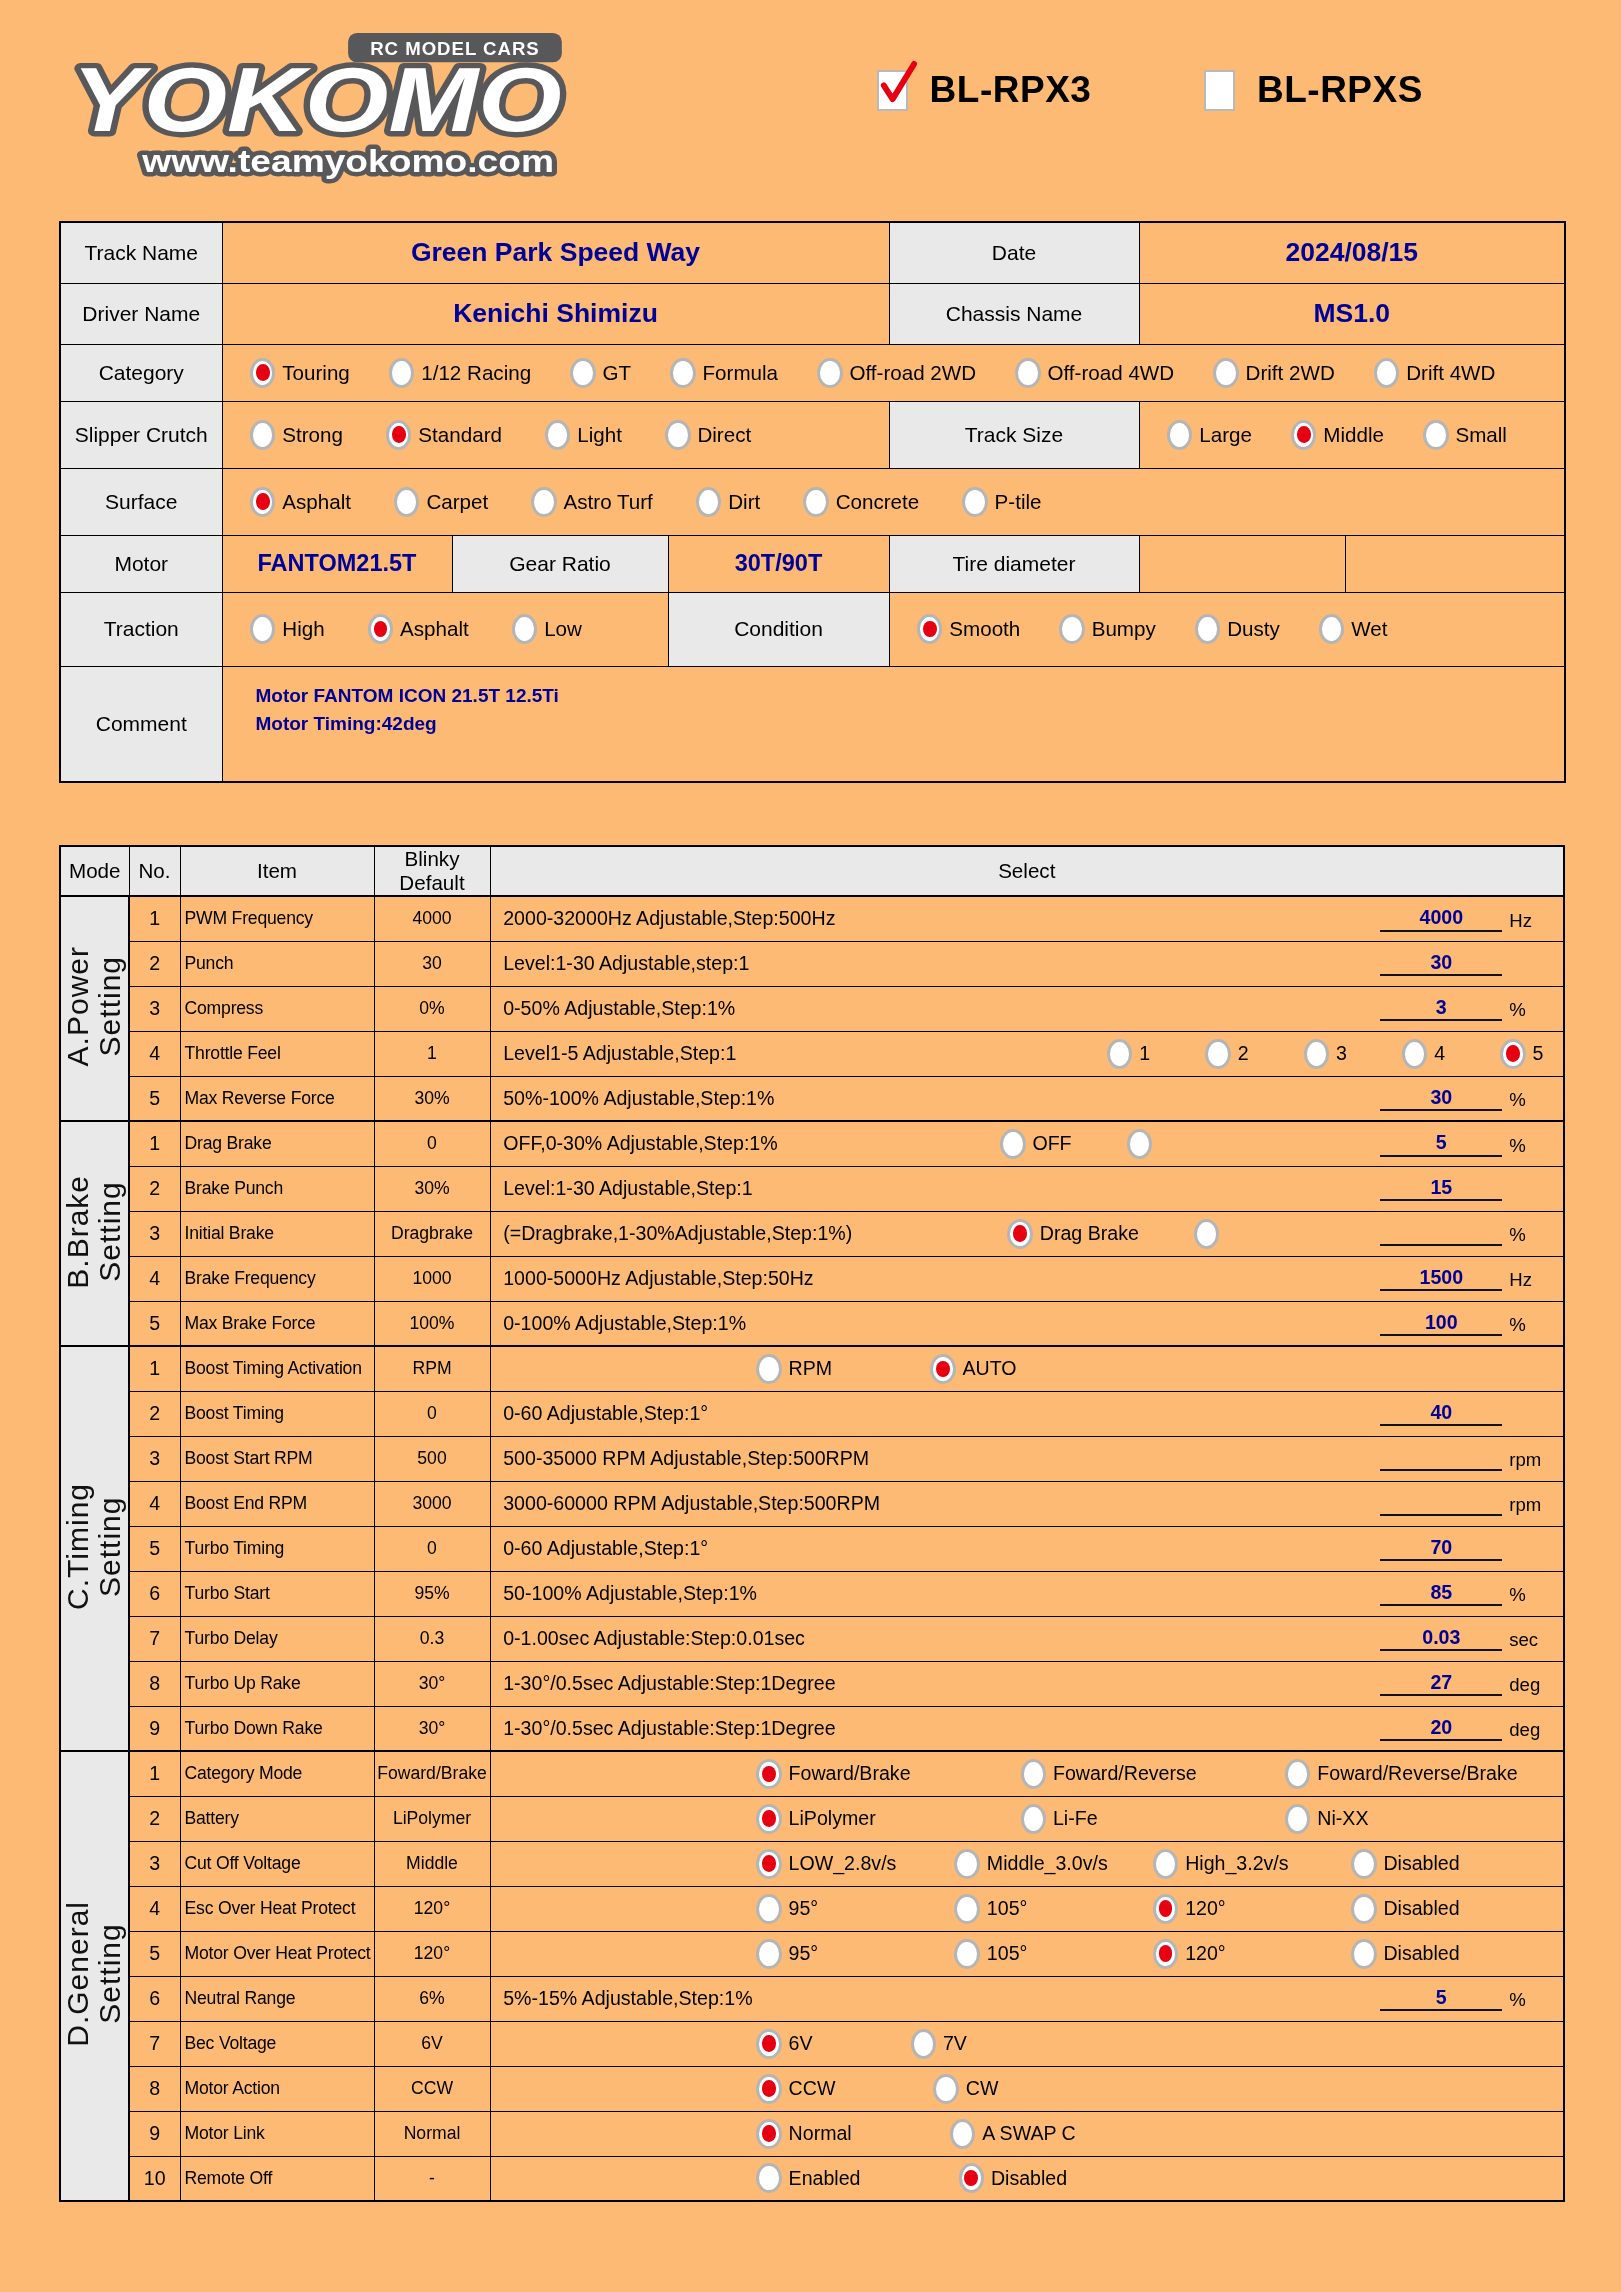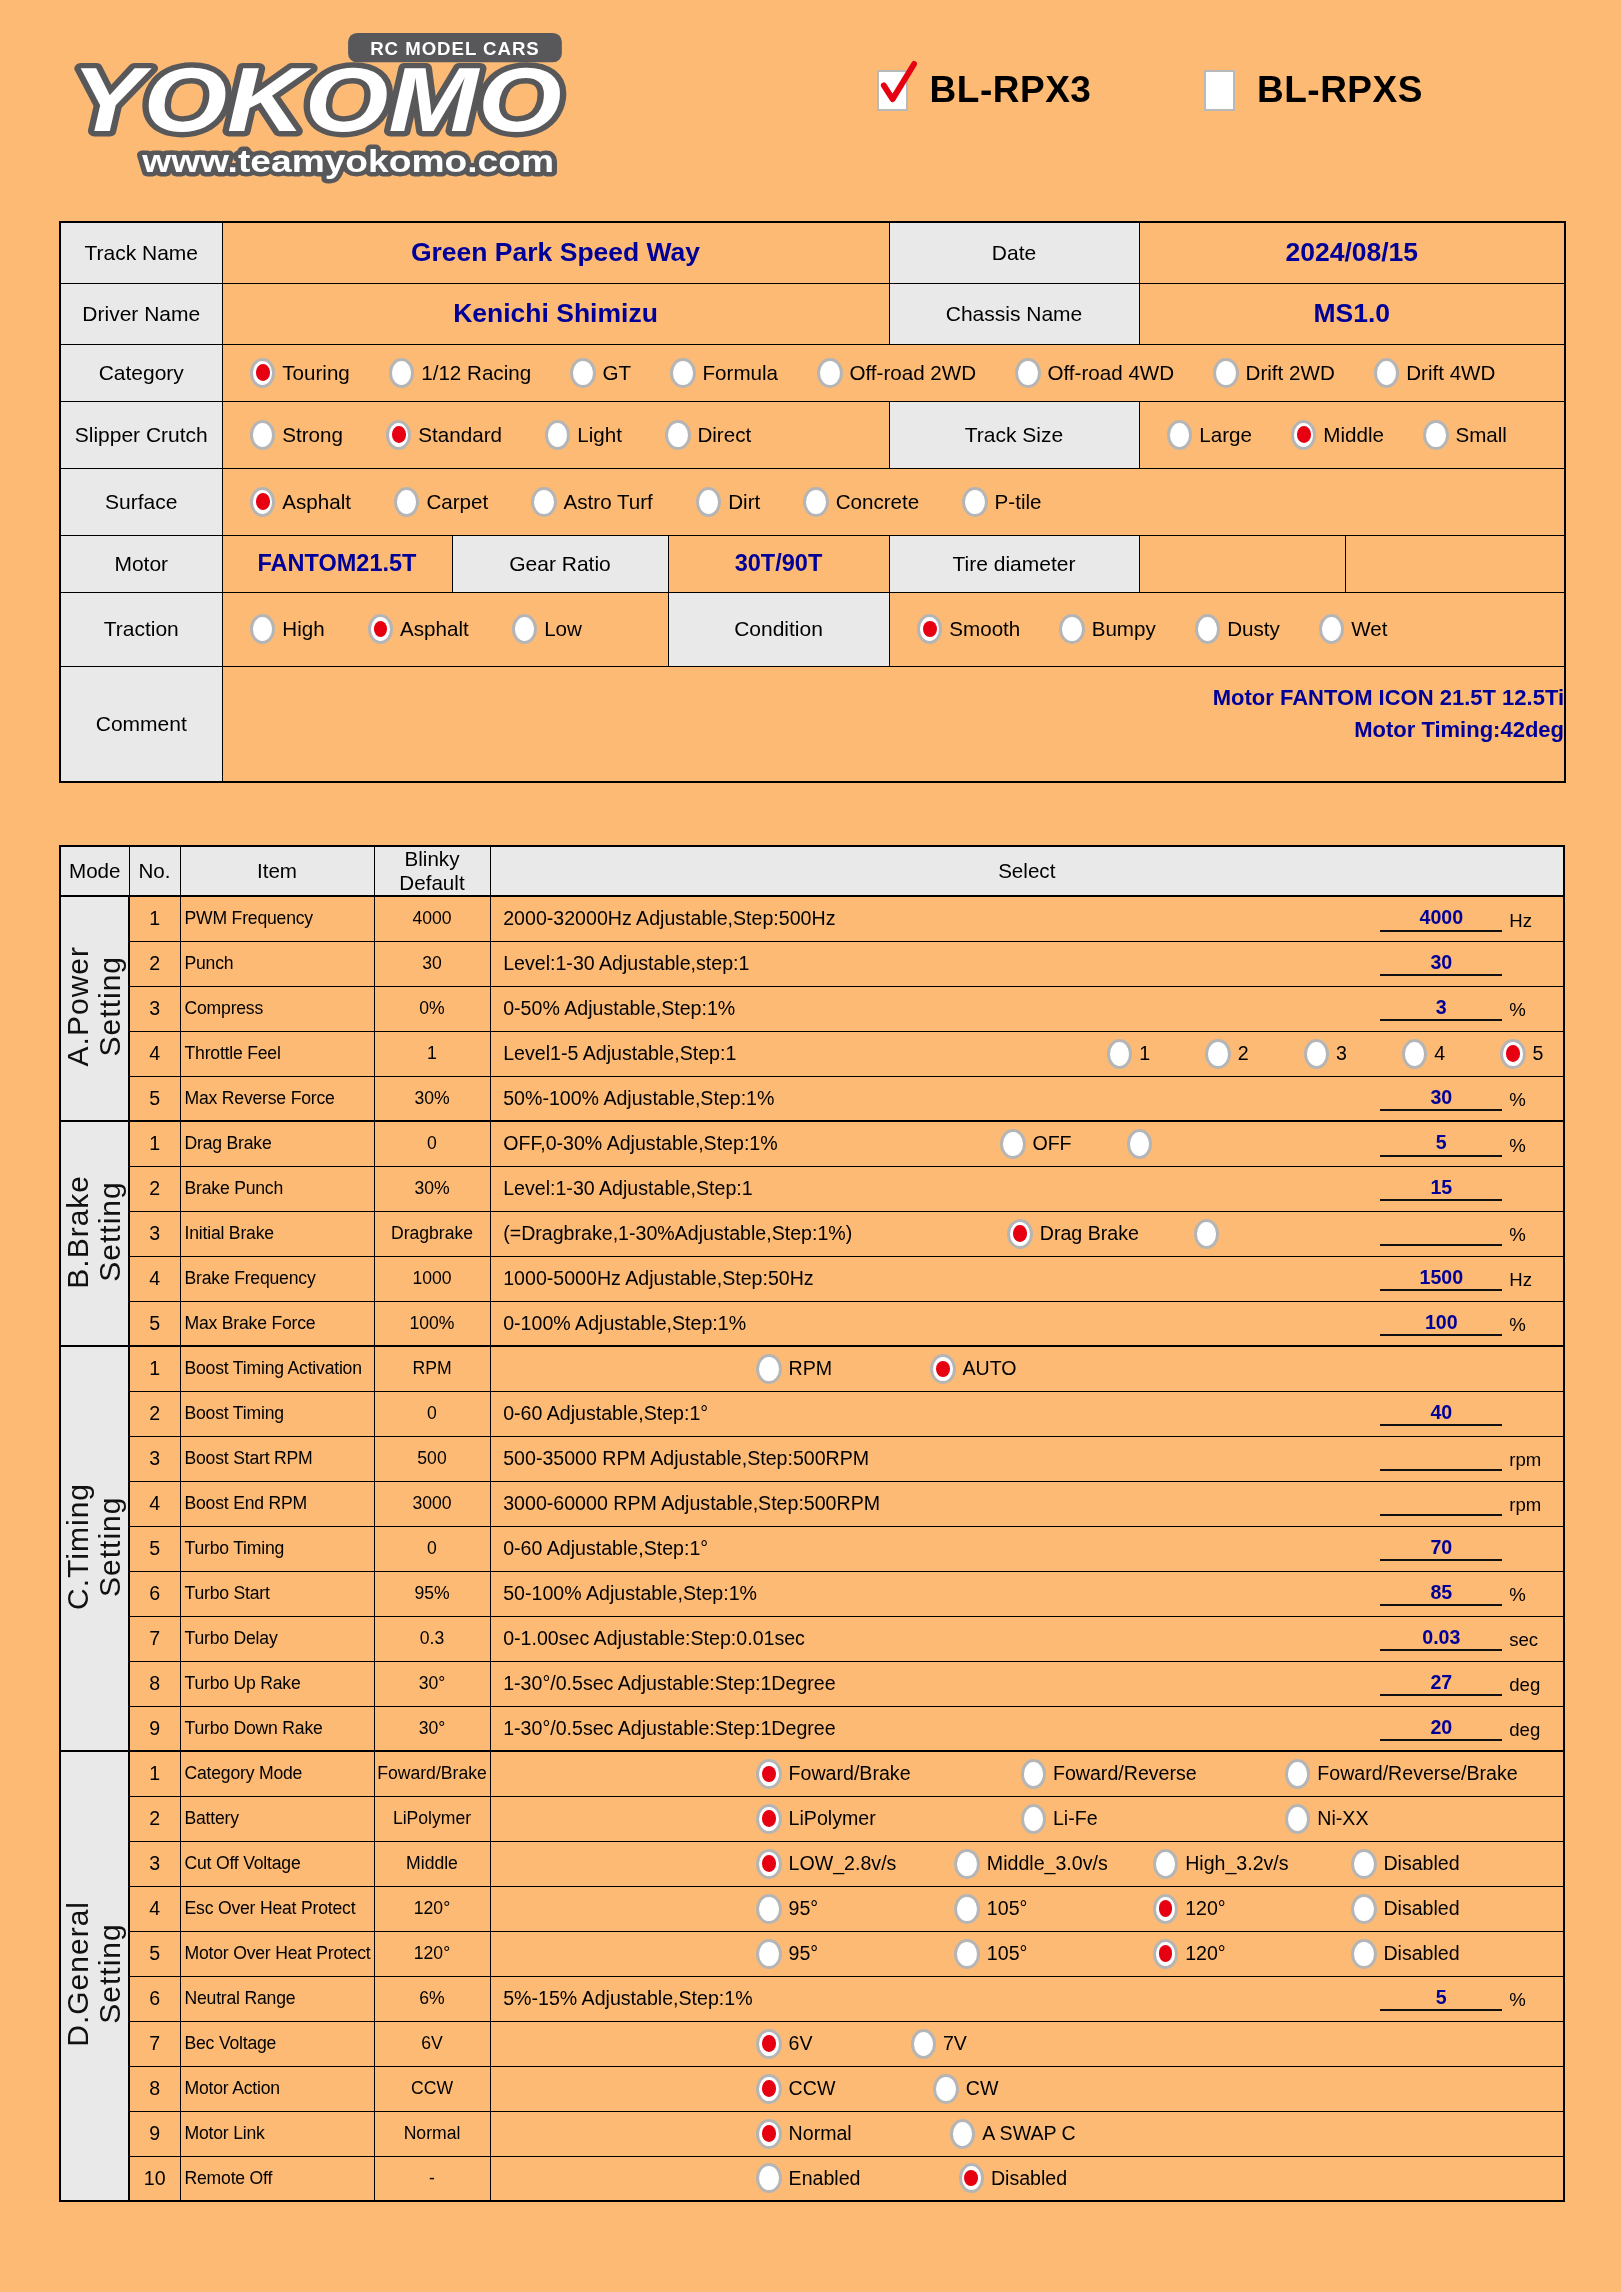--- a/index.html
+++ b/index.html
@@ -30,22 +30,22 @@
   .opts { padding-left:27.4px; }
   .optflex { display:flex; align-items:center; gap:43px; }
   .optflex.tight { gap:39px; }
   .opt { display:flex; align-items:center; gap:6.9px; white-space:nowrap; }
   .radio { position:relative; width:25.5px; height:30px; border:3.9px solid #b5b5b5;
            border-radius:50%; background:#fff; flex:none; }
   .radio.on::after { content:""; position:absolute; left:2.9px; top:3.9px; right:2.9px; bottom:3.9px;
                      background:#e60012; border-radius:50%; }
   .optlabel { font-size:20.6px; }
   .comment-cell { vertical-align:top !important; padding:15.7px 0 0 33px; }
-  .comment-text { color:#000099; font-weight:bold; font-size:22px; line-height:1.45;
-                  white-space:pre-line;text-align:right; }
+  .comment-text { color:#000099; font-weight:bold; font-size:19px; line-height:1.45;
+                  white-space:pre-line; }
 
   
   .main { position:absolute; left:59px; top:845px; width:1504px; table-layout:fixed;
           border:2px solid #000; }
   .main td, .main th { border:1px solid #000; vertical-align:middle; }
   .main thead tr { height:47px; }
   .main thead th { background:#e9e9e9; font-weight:normal; font-size:20.6px; border-bottom:2px solid #000; }
   .main tbody tr { height:45px; }
   .main tr.sec td { border-top:2px solid #000; }
   td.mode { background:#e9e9e9; text-align:center; border-right:2px solid #000; }

